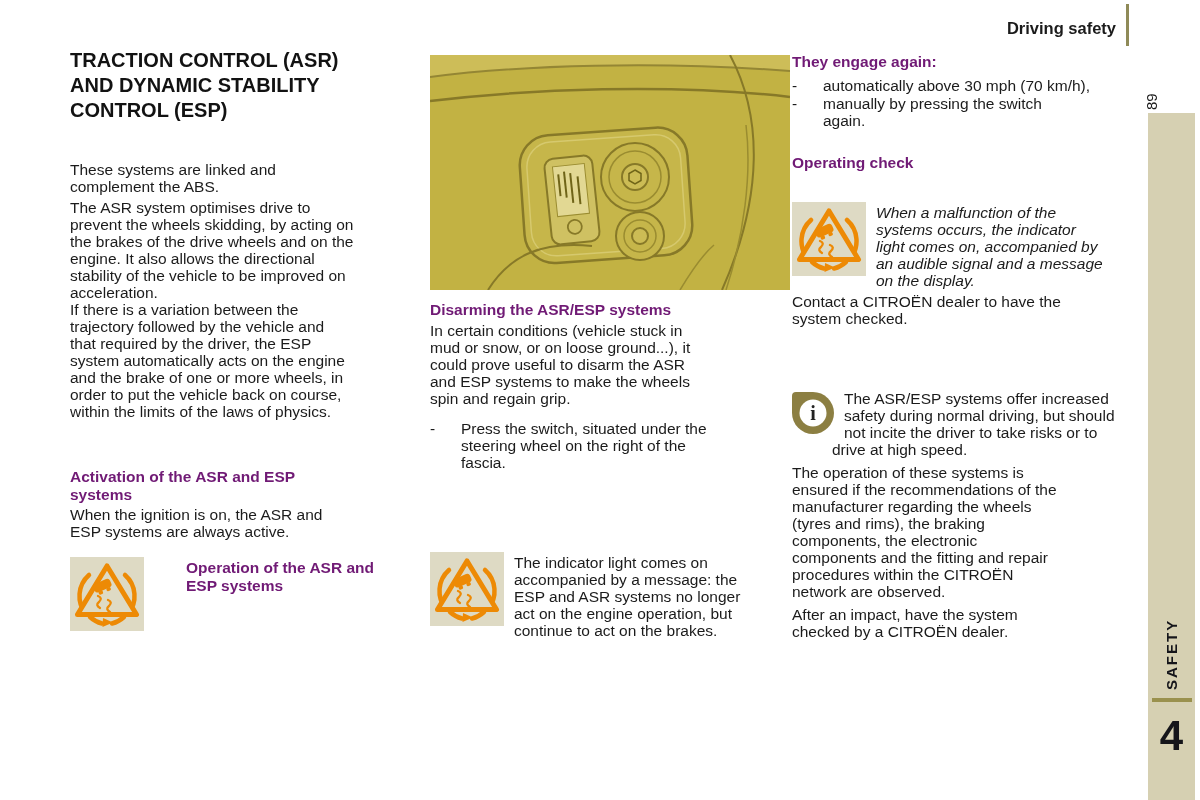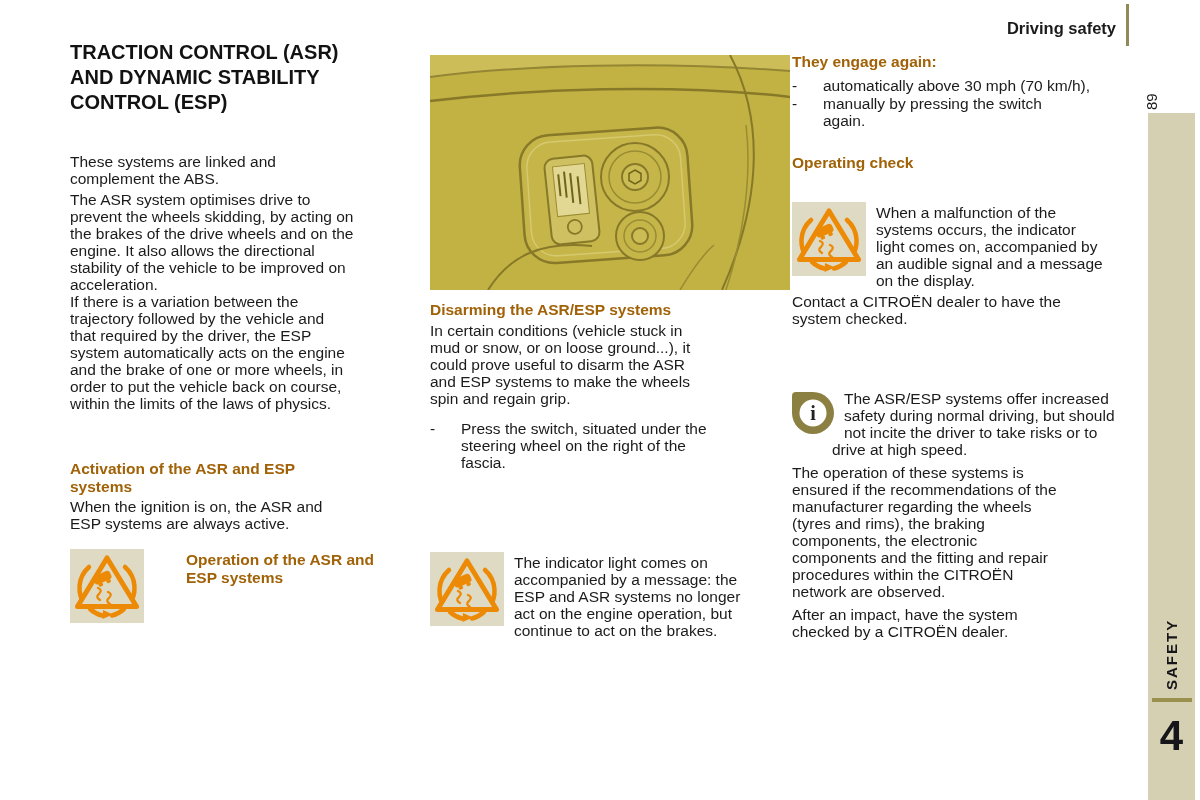--- a/index.html
+++ b/index.html
@@ -21,26 +21,26 @@
   
   .band { position:absolute; left:1148px; top:113px; width:47px; height:687px; background:#d6d0b2; }
   .band-safety { position:absolute; left:15px; top:577px; transform:rotate(-90deg); transform-origin:0 0;
                  font-size:15px; font-weight:bold; letter-spacing:2px; white-space:nowrap; color:#15151a; }
   .band-rule { position:absolute; left:4px; right:3px; top:585px; height:4px; background:#9a914e; }
   .band-chapter { position:absolute; top:600px; left:0; width:100%; text-align:center;
                   font-size:42px; font-weight:bold; line-height:46px; color:#15151a; }
 
   
   .col { position:absolute; }
-  #col1 { left:70px;  top:40px; width:346px; height:700px; }
+  #col1 { left:70px;  top:48px; width:346px; height:700px; }
   #col2 { left:430px; top:55px; width:360px; height:700px; }
   #col3 { left:792px; top:53px; width:342px; height:720px; }
 
   h1 { font-size:20px; line-height:25px; font-weight:bold; max-width:312px; color:#121212; }
-  .h2 { font-size:15.5px; line-height:18px; font-weight:bold; color:#a16207; }
+  .h2 { font-size:15.5px; line-height:18px; font-weight:bold; color:#701a75; }
   p { margin:0; }
 
   .w230 { max-width:230px; } .w250 { max-width:250px; } .w262 { max-width:262px; }
   .w272 { max-width:272px; } .w280 { max-width:280px; } .w285 { max-width:285px; }
 
   .bullet { display:flex; }
   .bullet .dash { width:31px; flex:none; }
   .bullet .btext { flex:1; }
   .nowrap { white-space:nowrap; }
 
@@ -201,21 +201,21 @@
       <g transform="rotate(-24 33 30)" fill="#ed8a05">
         <rect x="24" y="24" width="18" height="9" rx="3"></rect>
         <rect x="26.5" y="32.5" width="4.5" height="3.5" rx="1.5"></rect>
         <rect x="35" y="32.5" width="4.5" height="3.5" rx="1.5"></rect>
       </g>
       <g fill="none" stroke="#ed8a05" stroke-width="2.3" stroke-linecap="round">
         <path d="M28 39 q5 2 1 6 q-4 3 1 6"></path>
         <path d="M38 43 q5 2 1 6 q-4 3 1 6"></path>
       </g>
     </svg>
-    <p class="irow-text" style="max-width:232px;">When a malfunction of the systems occurs, the indicator light comes on, accompanied by an audible signal and a message on the display.</p>
+    <p class="irow-text" style="max-width:232px;font-style:italic;">When a malfunction of the systems occurs, the indicator light comes on, accompanied by an audible signal and a message on the display.</p>
   </div>
 
   <p class="abs w285" style="top:240px;">Contact a CITROËN dealer to have the system checked.</p>
 
   <div class="abs" style="top:337px; width:100%;">
     <div class="info-icon">
       <div class="dot">i</div>
     </div>
     <p class="info-flow">The ASR/ESP systems offer increased safety during normal driving, but should not incite the driver to take risks or to drive at high speed.</p>
     <p class="w272 mt6" style="clear:left;">The operation of these systems is ensured if the recommendations of the manufacturer regarding the wheels (tyres and rims), the braking components, the electronic components and the fitting and repair procedures within the CITROËN network are observed.</p>

